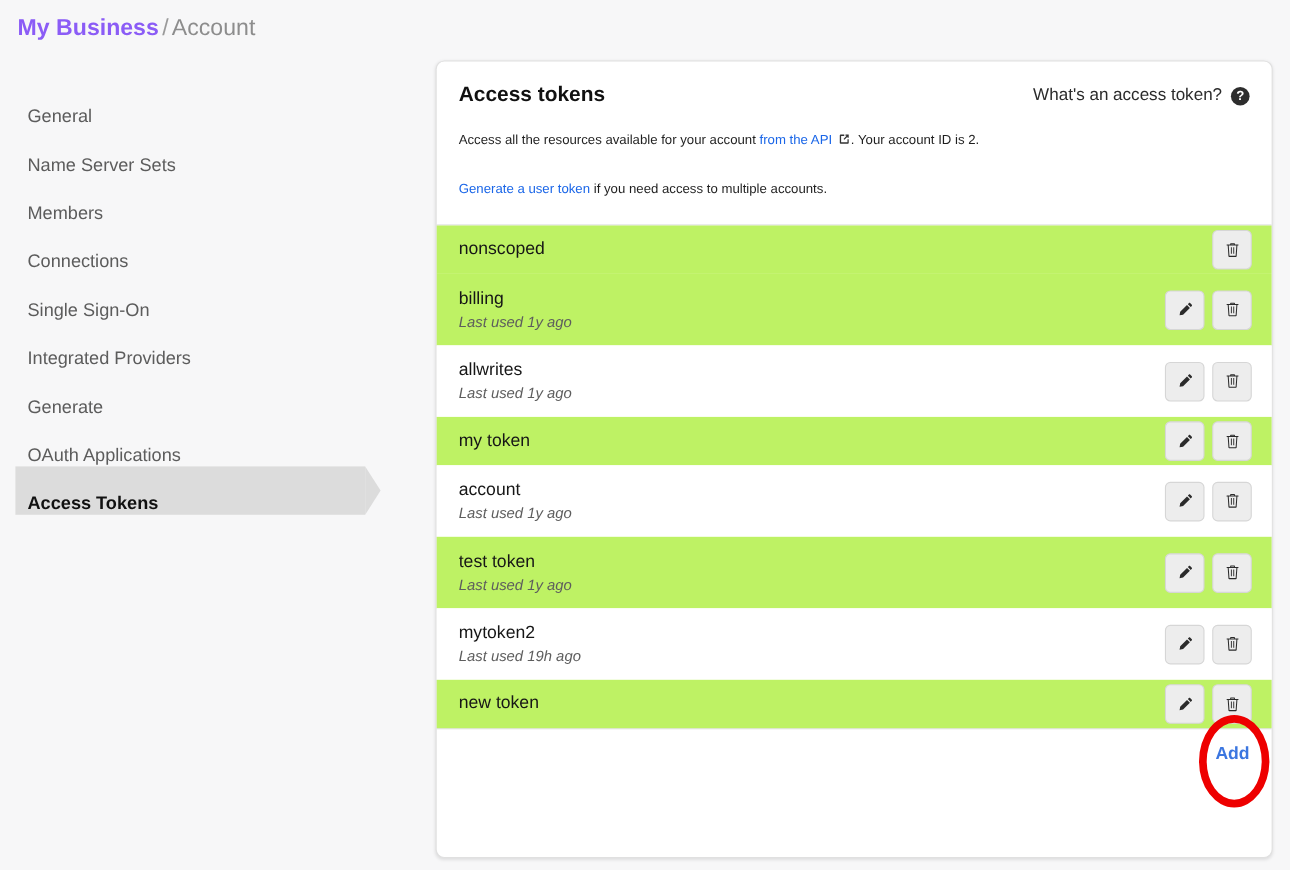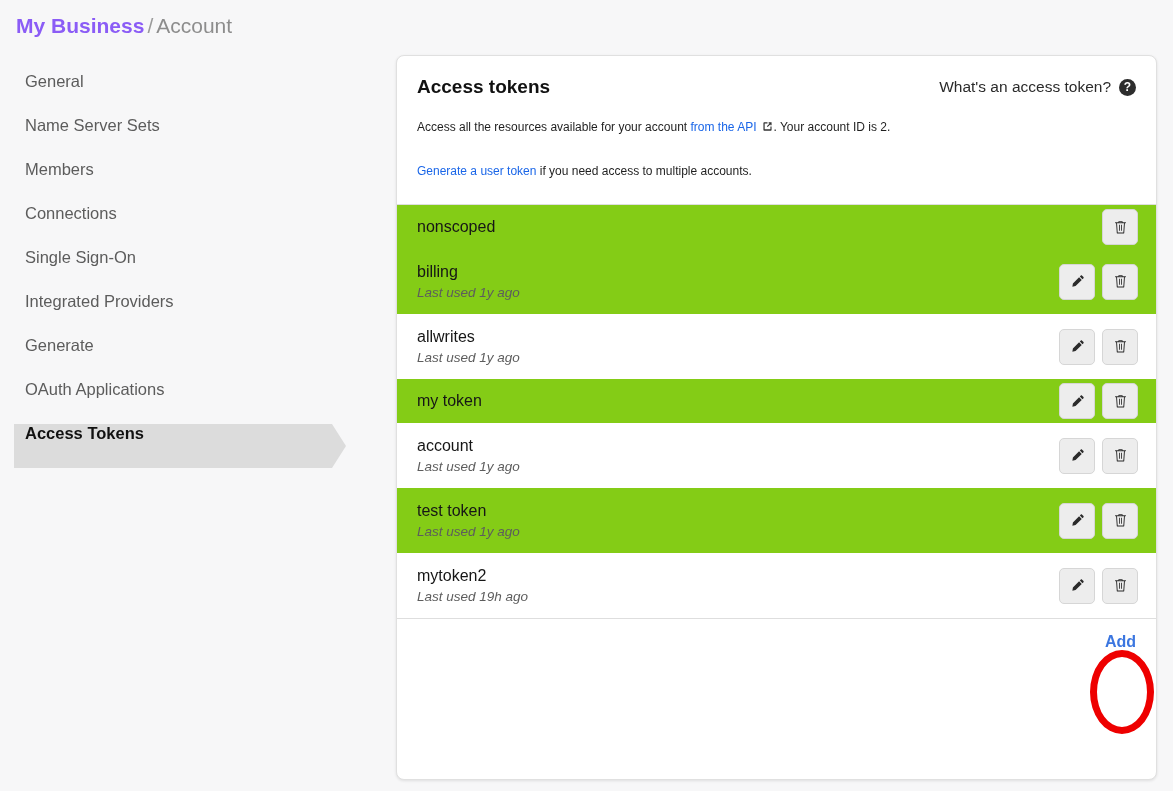--- a/index.html
+++ b/index.html
@@ -46,21 +46,21 @@
   .sidebar {
     position: absolute;
     left: 0;
     top: 72px;
     width: 348px;
   }
   .nav-item {
     position: relative;
     height: 44px;
     display: flex;
-    align-items: flex-start;
+    align-items: flex-end;
     padding-left: 25px;
     font-size: 16.5px;
     color: #5c5c5c;
     cursor: pointer;
     user-select: none;
   }
   .nav-item.active {
     color: #111;
     font-weight: bold;
   }
@@ -159,21 +159,21 @@
     border-top: 1px solid #dedede;
   }
   .token-row {
     display: flex;
     align-items: center;
     justify-content: space-between;
     padding: 0 18px 0 20px;
     min-height: 44px;
     background: #ffffff;
   }
-  .token-row.alt { background: #84cc16; }
+  .token-row.alt { background: #bef264; }
   .token-row.tall { min-height: 65px; }
   .token-info { display: flex; flex-direction: column; gap: 2px; }
   .token-name {
     font-size: 16px;
     color: #161616;
     line-height: 20px;
   }
   .token-meta {
     font-size: 13.5px;
     font-style: italic;
@@ -406,20 +406,37 @@
             </svg>
           </button>
         <button class="icon-btn">
             <svg width="15" height="15" viewBox="0 0 16 16">
               <path d="M6.2 1.2h3.6c.3 0 .5.2.5.5v.8h3.1c.3 0 .5.2.5.5s-.2.5-.5.5h-.7l-.7 10c0 .6-.5 1-1.1 1H5.1c-.6 0-1.1-.4-1.1-1l-.7-10h-.7c-.3 0-.5-.2-.5-.5s.2-.5.5-.5h3.1v-.8c0-.3.2-.5.5-.5zm.5 1.3h2.6v-.3H6.7v.3zM4.3 3.5l.7 9.9h6l.7-9.9H4.3zM6.4 5h.9v6.5h-.9V5zm2.3 0h.9v6.5h-.9V5z" fill="#2b2b2b"></path>
             </svg>
           </button>
       </div>
     </div>
 
+    <div class="token-row alt">
+      <div class="token-info">
+        <span class="token-name">new token</span>
+      </div>
+      <div class="token-actions">
+        <button class="icon-btn">
+            <svg width="15" height="15" viewBox="0 0 16 16">
+              <path d="M11.6 1.6c.3-.3.8-.3 1.1 0l1.7 1.7c.3.3.3.8 0 1.1l-1.1 1.1-2.8-2.8 1.1-1.1zM9.7 3.5l2.8 2.8-6.6 6.6-3.4.6.6-3.4 6.6-6.6z" fill="#2b2b2b"></path>
+            </svg>
+          </button>
+        <button class="icon-btn">
+            <svg width="15" height="15" viewBox="0 0 16 16">
+              <path d="M6.2 1.2h3.6c.3 0 .5.2.5.5v.8h3.1c.3 0 .5.2.5.5s-.2.5-.5.5h-.7l-.7 10c0 .6-.5 1-1.1 1H5.1c-.6 0-1.1-.4-1.1-1l-.7-10h-.7c-.3 0-.5-.2-.5-.5s.2-.5.5-.5h3.1v-.8c0-.3.2-.5.5-.5zm.5 1.3h2.6v-.3H6.7v.3zM4.3 3.5l.7 9.9h6l.7-9.9H4.3zM6.4 5h.9v6.5h-.9V5zm2.3 0h.9v6.5h-.9V5z" fill="#2b2b2b"></path>
+            </svg>
+          </button>
+      </div>
+    </div>
 
   </div>
 
   <div class="card-foot">
     <a class="add-link">Add</a>
   </div>
 
 </section>
 
 <div class="annot-circle"></div>

